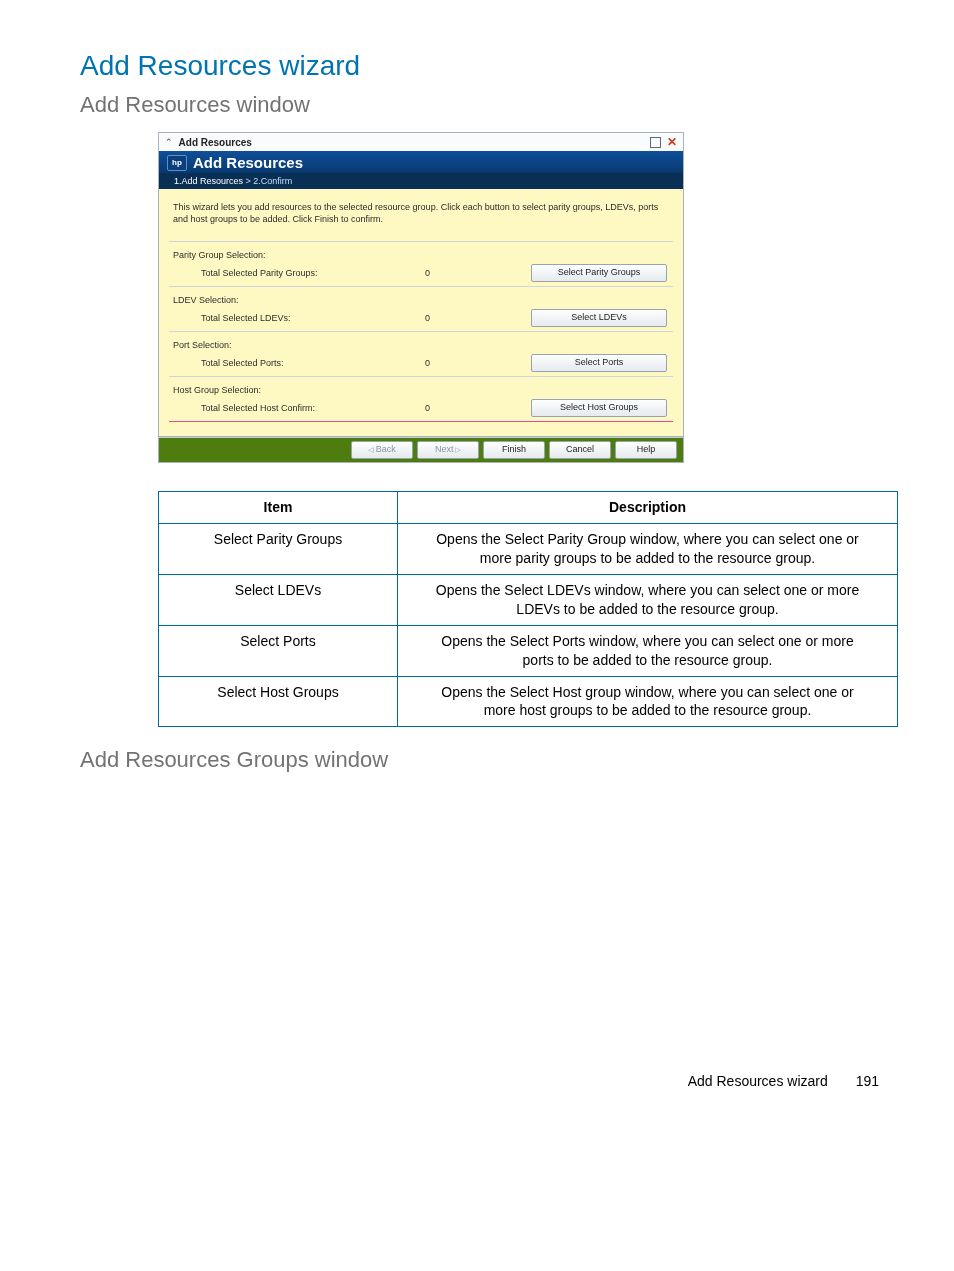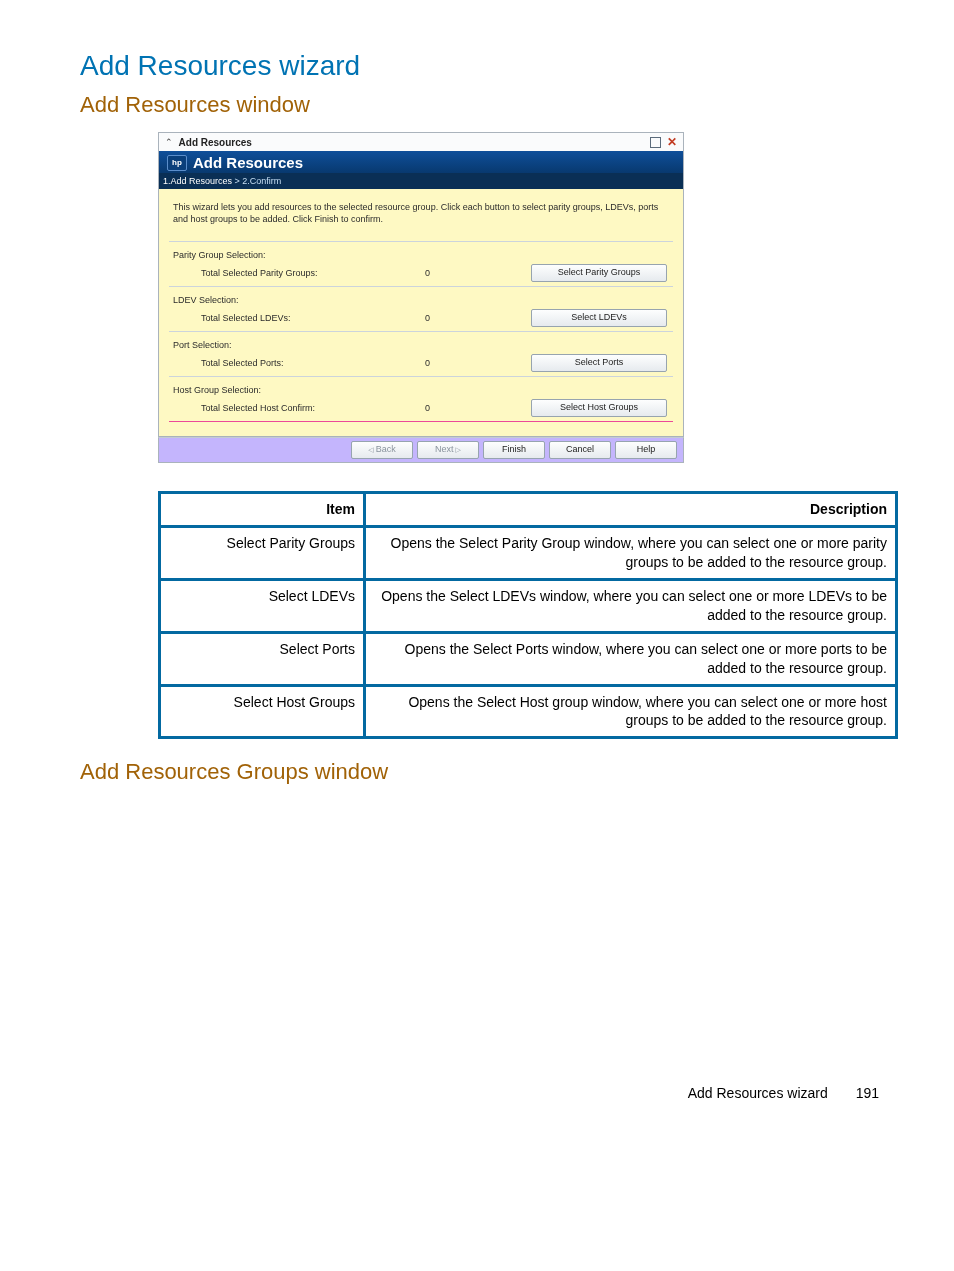--- a/index.html
+++ b/index.html
@@ -17,21 +17,21 @@
     font-family: Arial, Helvetica, sans-serif;
     font-weight: normal;
     font-size: 28px;
     color: #0073b3;
     margin: 0 0 10px 0;
   }
   h2.sub-heading {
     font-family: Arial, Helvetica, sans-serif;
     font-weight: normal;
     font-size: 22px;
-    color: #a16207;
+    color: #737373;
     margin: 6px 0 14px 0;
   }
   
   .screenshot-wrap {
     margin-left: 78px;
     width: 526px;
   }
   .win-titlebar {
     background: #fafbfc;
     border: 1px solid #aab3bc;
@@ -85,21 +85,21 @@
     font-weight: bold;
   }
   .blue-header .big {
     font-size: 15px;
     font-weight: bold;
   }
   .step-bar {
     background: #0a2f55;
     color: #c7dff4;
     font-size: 9px;
-    padding: 3px 4px;
+    padding: 3px 15px;
     border-left: 1px solid #aab3bc;
     border-right: 1px solid #aab3bc;
   }
   .step-bar .active {
     color: #fff;
   }
   .win-body {
     border: 1px solid #aab3bc;
     border-top: none;
     background: #fef9c3;
@@ -141,21 +141,21 @@
     background: linear-gradient(#fdfefe, #e6eaee);
     border: 1px solid #97a4af;
     border-radius: 2px;
     text-align: center;
     line-height: 15px;
     color: #222;
   }
   .footer-bar {
     border: 1px solid #aab3bc;
     border-top: 1px solid #c4ccd4;
-    background: #c4b5fd;
+    background: #4d7c0f;
     height: 24px;
     display: flex;
     justify-content: flex-end;
     align-items: center;
     padding-right: 6px;
     gap: 4px;
   }
   .fbtn {
     font-size: 9px;
     height: 16px;
@@ -173,23 +173,23 @@
   .tri-r::after { content: " ▷"; font-size: 7px; color: #8a949e; }
 
   
   table.desc {
     border-collapse: collapse;
     margin: 28px 0 20px 78px;
     width: 740px;
     font-size: 14px;
   }
   table.desc th, table.desc td {
-    border: 3px solid #0369a1;
-    padding: 6px 8px;
-    text-align: right;
+    border: 1px solid #0369a1;
+    padding: 6px 26px;
+    text-align: center;
     vertical-align: top;
     line-height: 1.35;
   }
   table.desc th {
     font-weight: bold;
     background: #fff;
   }
   .col-item { width: 186px; }
 
   .body-text {

